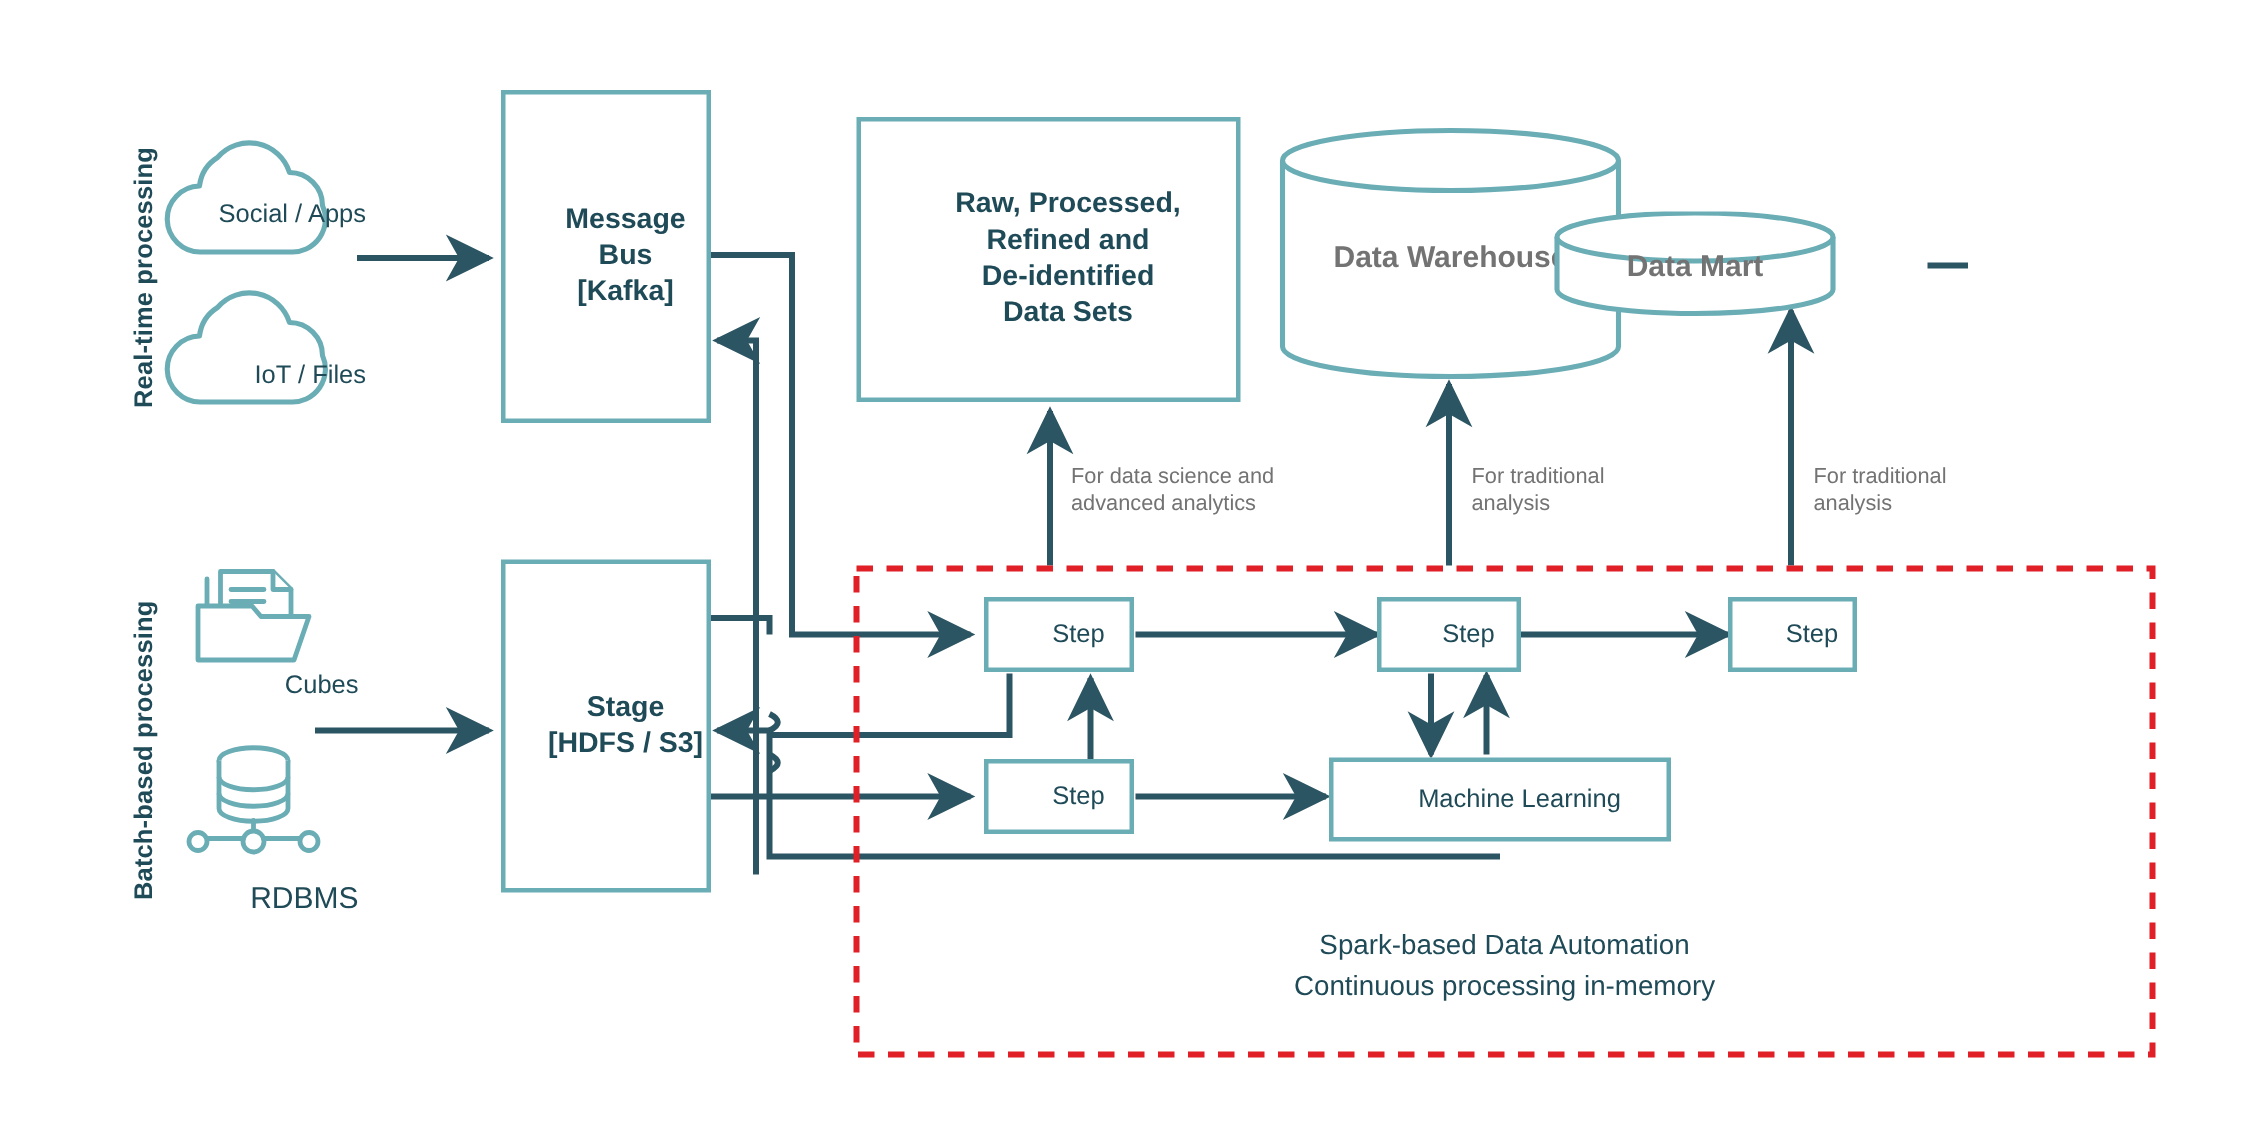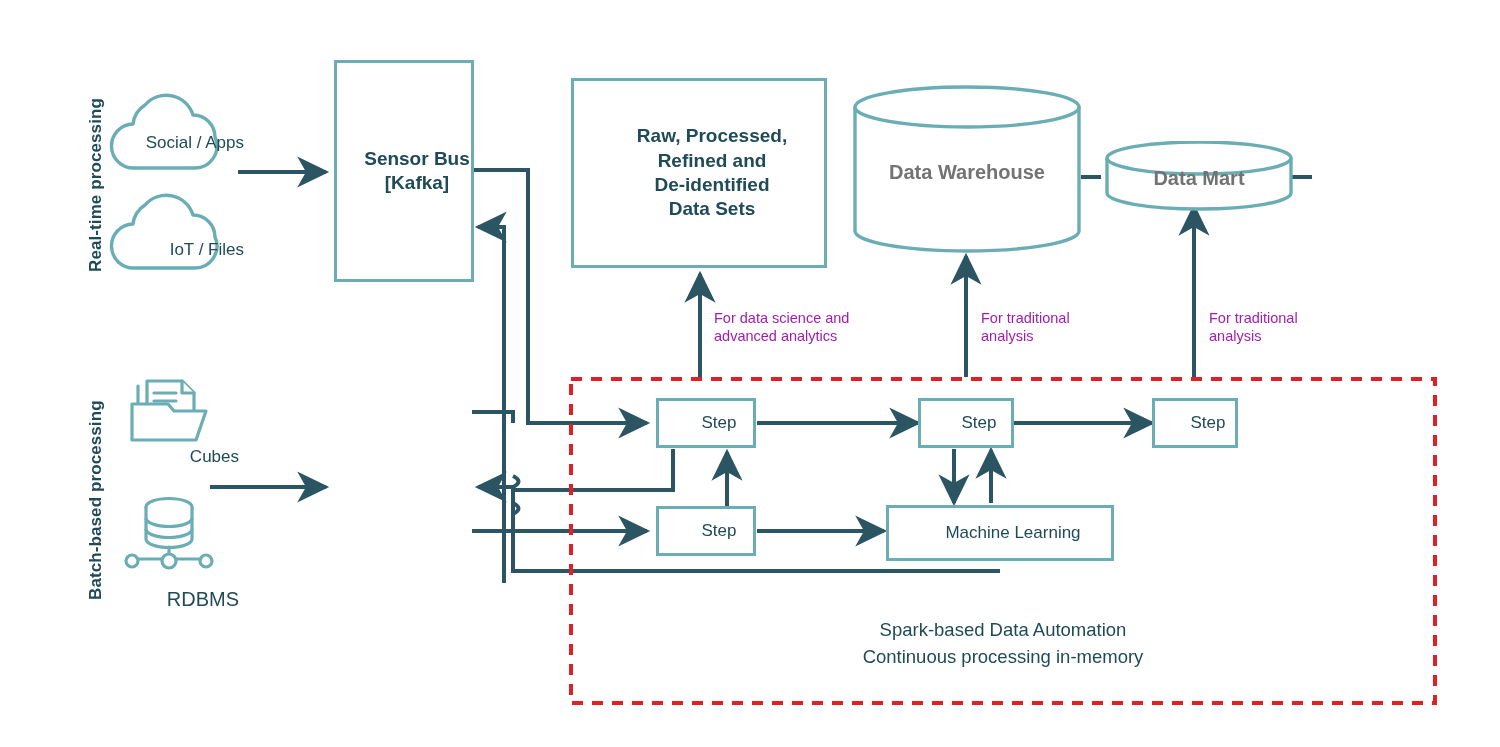--- a/index.html
+++ b/index.html
@@ -56,21 +56,21 @@
   }
   .icon-caption {
     position: absolute;
     color: #1f4a57;
     font-size: 17px;
     text-align: right;
     width: 140px;
   }
   .annot {
     position: absolute;
-    color: #a21caf;
+    color: #737373;
     font-size: 14.5px;
     line-height: 1.22;
     white-space: pre-line;
   }
   .spark-caption {
     position: absolute;
     color: #1f4a57;
     font-weight: normal;
     font-size: 18.5px;
     line-height: 1.45;
@@ -177,38 +177,40 @@
       <path d="M24,23 a23,8.5 0 0 0 46,0" fill="none"></path>
       <path d="M24,34 a23,8.5 0 0 0 46,0" fill="none"></path>
       <path d="M47,52 L47,60 M10,64 L84,64" fill="none" stroke-linecap="round"></path>
       <circle cx="47" cy="66" r="7"></circle>
       <circle cx="10" cy="66" r="6"></circle>
       <circle cx="84" cy="66" r="6"></circle>
     </g>
   </svg>
   <div class="icon-caption" style="left:99px; top:588px; width:140px; font-size:20px;">RDBMS</div>
 
-  <div class="node boxed bold-label" style="left:334px; top:60px; width:140px; height:222px; font-size:19px; white-space:pre-line;">Sensor Bus
+  <div class="node boxed bold-label" style="left:334px; top:60px; width:140px; height:222px; font-size:19px; white-space:pre-line;">Message Bus
 [Kafka]</div>
 
+  <div class="node boxed bold-label" style="left:334px; top:373px; width:140px; height:222px; font-size:19px; white-space:pre-line;">Stage
+[HDFS / S3]</div>
 
   <div class="node boxed bold-label" style="left:571px; top:78px; width:256px; height:190px; font-size:19px; white-space:pre-line;">Raw, Processed,
 Refined and
 De-identified
 Data Sets</div>
 
   <div style="position:absolute; left:852px; top:85px; width:230px; height:168px;">
     <svg width="230" height="168" viewBox="0 0 230 168" style="position:absolute;left:0;top:0;">
       <path d="M3,22 L3,146 a112,20 0 0 0 224,0 L227,22" fill="#ffffff" stroke="#6aadb5" stroke-width="3.4"></path>
       <ellipse cx="115" cy="22" rx="112" ry="20" fill="#ffffff" stroke="#6aadb5" stroke-width="3.4"></ellipse>
     </svg>
     <div class="cyl-label" style="top:76px; font-size:20px;">Data Warehouse</div>
   </div>
 
-  <div style="position:absolute; left:1104px; top:141px; width:190px; height:72px;">
+  <div style="position:absolute; left:1035px; top:141px; width:190px; height:72px;">
     <svg width="190" height="72" viewBox="0 0 190 72" style="position:absolute;left:0;top:0;">
       <path d="M3,17 L3,52 a92,16 0 0 0 184,0 L187,17" fill="#ffffff" stroke="#6aadb5" stroke-width="3.4"></path>
       <ellipse cx="95" cy="17" rx="92" ry="16" fill="#ffffff" stroke="#6aadb5" stroke-width="3.4"></ellipse>
     </svg>
     <div class="cyl-label" style="top:26px; font-size:20px;">Data Mart</div>
   </div>
 
 
   <div class="node boxed reg-label" style="left:656px; top:398px; width:100px; height:50px; font-size:17px;">Step</div>
 

